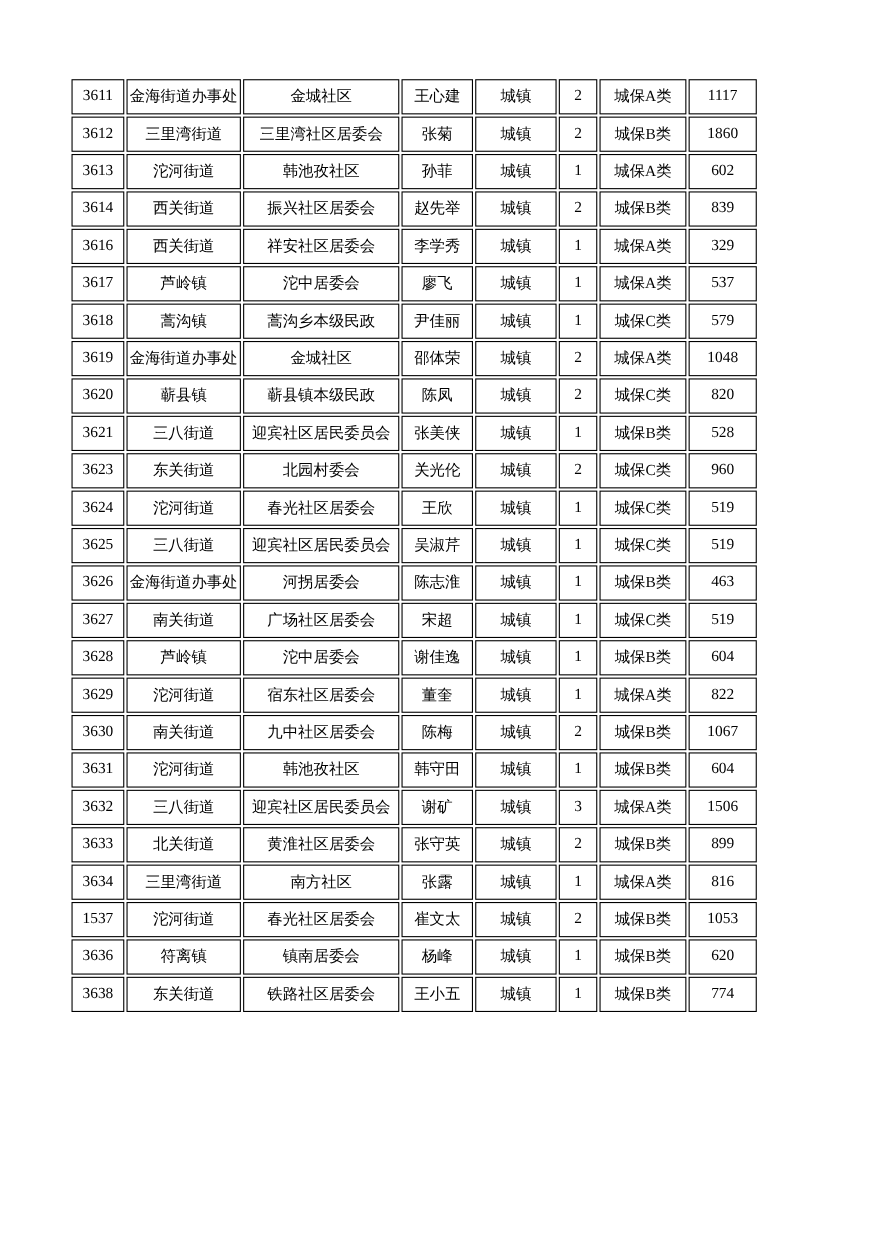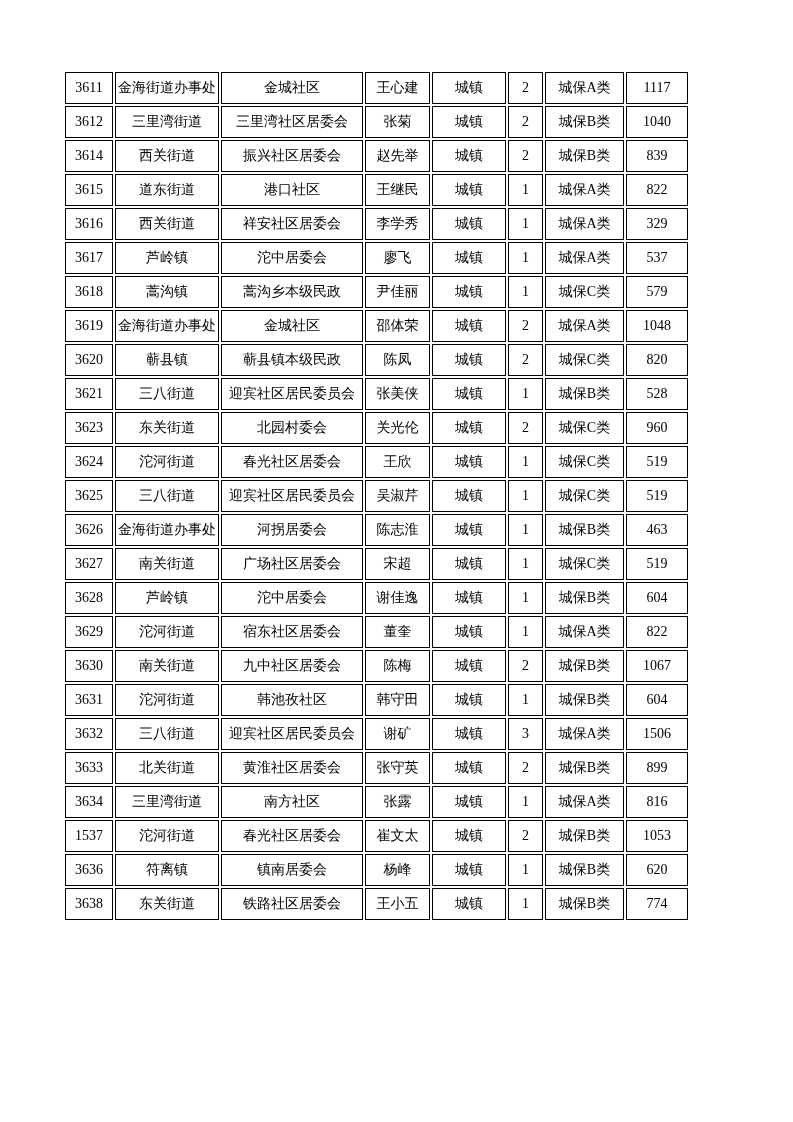--- a/index.html
+++ b/index.html
@@ -64,41 +64,41 @@
           <td>1117</td>
         </tr>
         <tr>
           <td>3612</td>
           <td>三里湾街道</td>
           <td>三里湾社区居委会</td>
           <td>张菊</td>
           <td>城镇</td>
           <td>2</td>
           <td>城保B类</td>
-          <td>1040</td>
+          <td>1860</td>
+        </tr>
+        <tr>
+          <td>3613</td>
+          <td>沱河街道</td>
+          <td>韩池孜社区</td>
+          <td>孙菲</td>
+          <td>城镇</td>
+          <td>1</td>
+          <td>城保A类</td>
+          <td>602</td>
         </tr>
         <tr>
           <td>3614</td>
           <td>西关街道</td>
           <td>振兴社区居委会</td>
           <td>赵先举</td>
           <td>城镇</td>
           <td>2</td>
           <td>城保B类</td>
           <td>839</td>
-        </tr>
-        <tr>
-          <td>3615</td>
-          <td>道东街道</td>
-          <td>港口社区</td>
-          <td>王继民</td>
-          <td>城镇</td>
-          <td>1</td>
-          <td>城保A类</td>
-          <td>822</td>
         </tr>
         <tr>
           <td>3616</td>
           <td>西关街道</td>
           <td>祥安社区居委会</td>
           <td>李学秀</td>
           <td>城镇</td>
           <td>1</td>
           <td>城保A类</td>
           <td>329</td>

